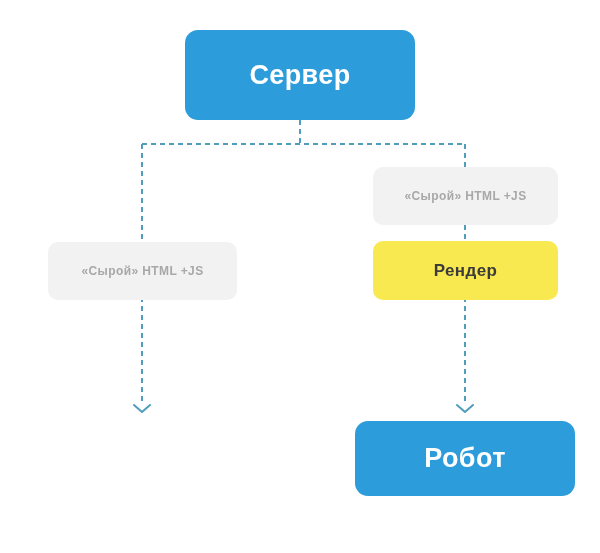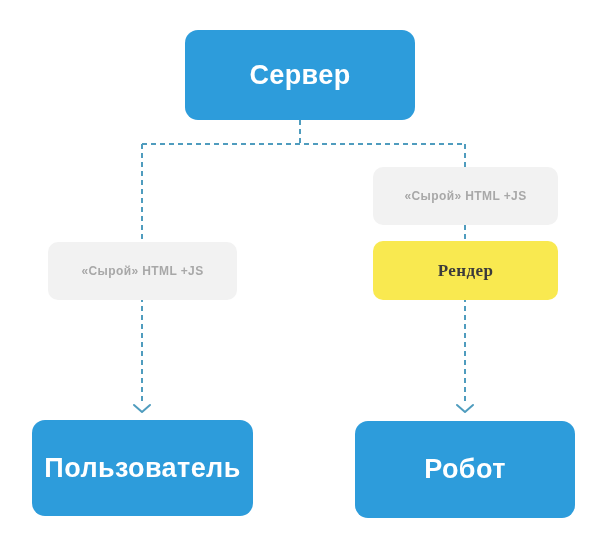--- a/index.html
+++ b/index.html
@@ -45,24 +45,24 @@
   }
   .node.yellow {
     background: #F9E950;
     color: #3B3B3B;
     border-radius: 10px;
     font-size: 17px;
   }
   .node.server   { left: 185px; top: 30px;  width: 230px; height: 90px; font-size: 27px; }
   .node.left-raw { left: 48px;  top: 242px; width: 189px; height: 58px; }
   .node.right-raw{ left: 373px; top: 167px; width: 185px; height: 58px; }
-  .node.render   { left: 373px; top: 241px; width: 185px; height: 59px; font-family: Liberation Serif, serif; }
+  .node.render   { left: 373px; top: 241px; width: 185px; height: 59px; }
   .node.html-box { left: 373px; top: 315px; width: 185px; height: 57px; }
   .node.user     { left: 32px;  top: 420px; width: 221px; height: 96px; font-size: 27px; }
-  .node.robot    { left: 355px; top: 421px; width: 220px; height: 97px; font-size: 27px; }
+  .node.robot    { left: 355px; top: 421px; width: 220px; height: 75px; font-size: 27px; }
 </style>
 </head>
 <body>
 
 <div class="canvas">
 
   <svg class="connectors" width="600" height="553" viewBox="0 0 600 553">
     <g stroke="#4F9CBE" stroke-width="2" fill="none" stroke-dasharray="5 4">
       <path d="M300,120 L300,144"></path>
       <path d="M142,144 L465,144"></path>
@@ -85,21 +85,18 @@
 
   <div class="node gray right-raw">
     <span>«Сырой» HTML +JS</span>
   </div>
 
   <div class="node yellow render">
     <span>Рендер</span>
   </div>
 
 
-  <div class="node blue user">
-    <span>Пользователь</span>
-  </div>
 
   <div class="node blue robot">
     <span>Робот</span>
   </div>
 
 </div>
 
 </body></html>

